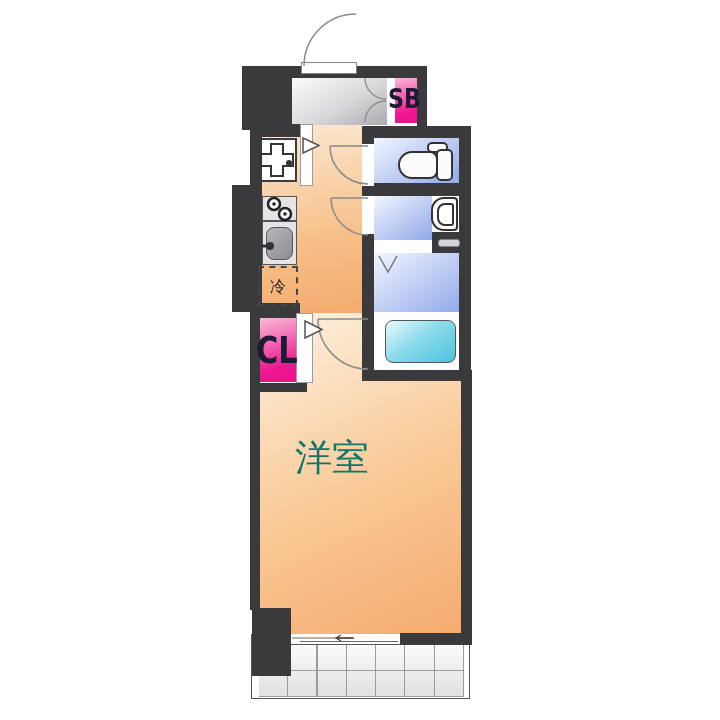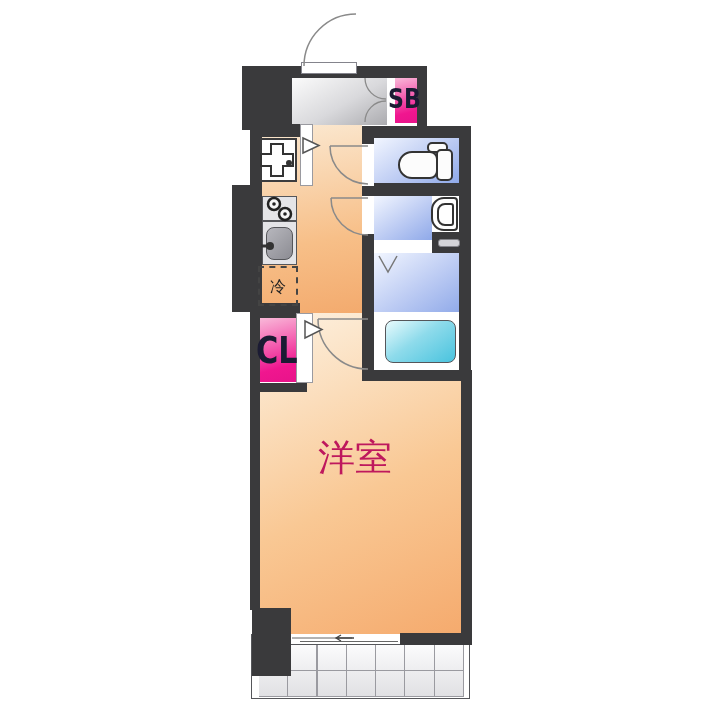--- a/index.html
+++ b/index.html
@@ -134,18 +134,18 @@
     <circle cx="270" cy="246" r="4" fill="#333"></circle>
     <path d="M270,246 L261,246" stroke="#333" stroke-width="3"></path>
 
     <path d="M292,638 L352,638" stroke="#666" stroke-width="1"></path>
     <path d="M300,641.5 L398,641.5" stroke="#666" stroke-width="1"></path>
     <path d="M336,638 L354,638 M341,635 L336,638 L341,641" fill="none" stroke="#444" stroke-width="1.3"></path>
   </svg>
 
   <div class="label" style="left:388px;top:85px;font-size:27px;transform:scaleX(0.82);transform-origin:left top;">SB</div>
   <div class="label" style="left:256px;top:331px;font-size:38px;transform:scaleX(0.80);transform-origin:left top;">CL</div>
-  <div class="abs" style="left:295px;top:438px;width:120px;text-align:center;color:#be185d;font-size:37px;font-weight:500;line-height:1.1;">
+  <div class="abs" style="left:295px;top:438px;width:120px;text-align:left;color:#0f766e;font-size:37px;font-weight:500;line-height:1.1;">
     <div>洋室</div>
   </div>
   <div class="abs" style="left:262px;top:277px;width:32px;text-align:center;color:#222;font-size:16px;font-weight:500;">冷</div>
 
 </div>
 
 </body></html>

